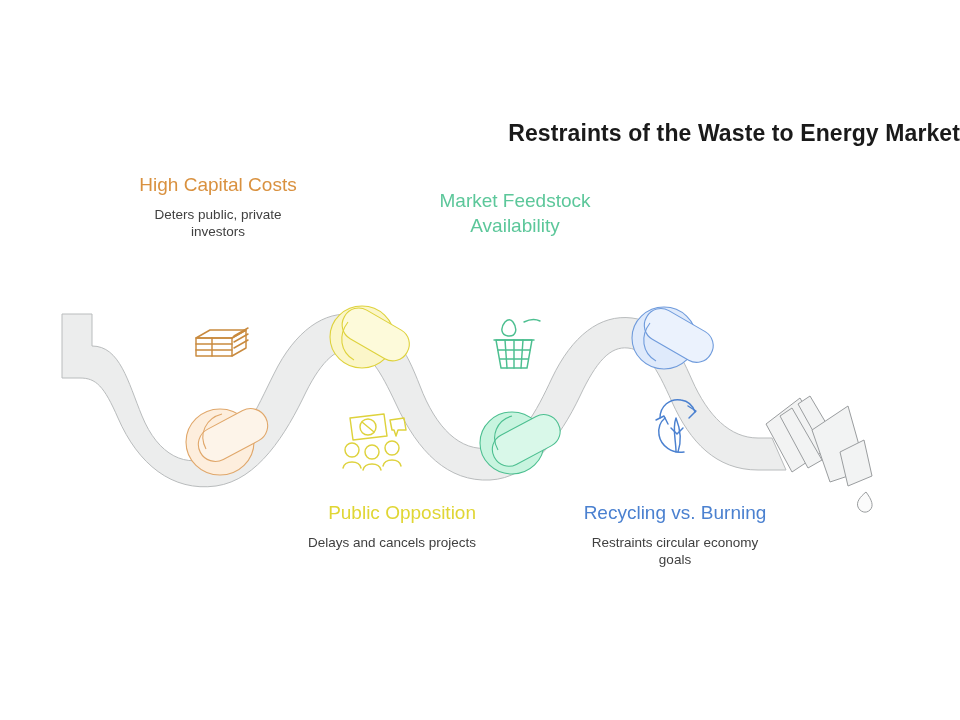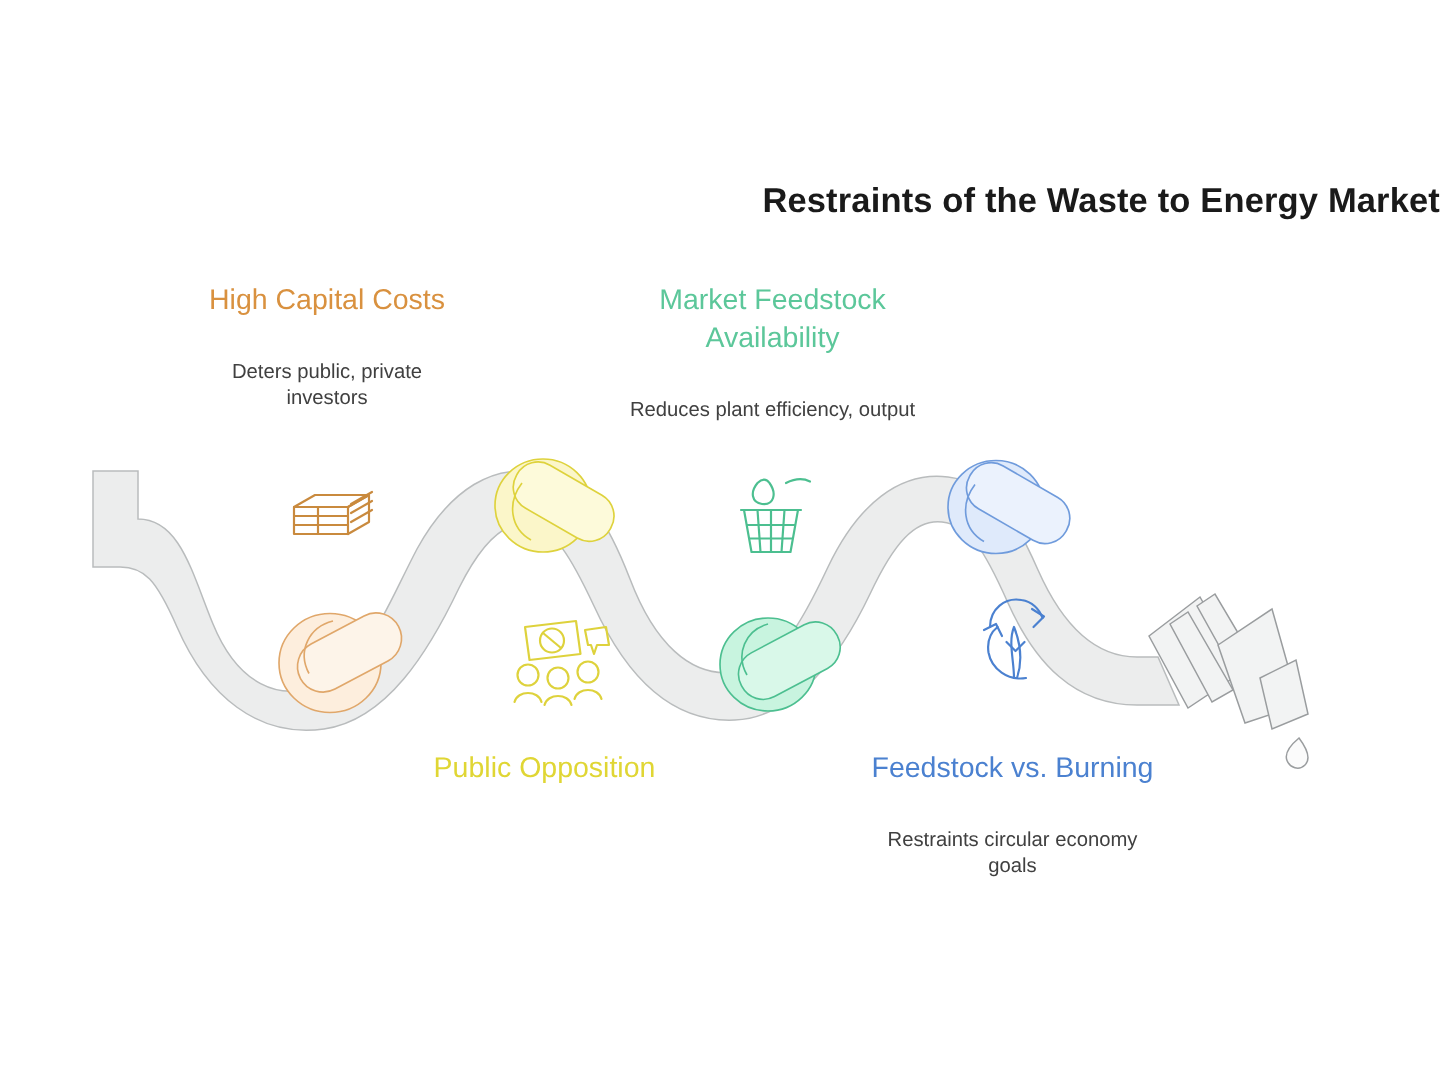--- a/index.html
+++ b/index.html
@@ -43,26 +43,26 @@
   }
   .label-head {
     font-size: 19px;
     line-height: 25px;
     font-weight: normal;
   }
   .label-sub {
     font-size: 13.5px;
     line-height: 17px;
     color: #404040;
-    margin-top: 26px;
-  }
-
-  #label-high-capital-costs   { left: 128px; top: 188px; width: 180px; }
+    margin-top: 9px;
+  }
+
+  #label-high-capital-costs   { left: 128px; top: 172px; width: 180px; }
   #label-waste-feedstock      { left: 402px; top: 188px; width: 226px; }
-  #label-public-opposition    { left: 260px; top: 500px; width: 206px; }
+  #label-public-opposition    { left: 270px; top: 500px; width: 206px; text-align: right; }
   #label-recycling-vs-burning { left: 578px; top: 500px; width: 194px; }
 
   
   .hose-band    { fill: #eceded; stroke: #b9bcbd; stroke-width: 1; }
   .nozzle-part  { fill: #f2f3f3; stroke: #9a9d9f; stroke-width: 1; }
   .drop         { fill: #fbfbfb; stroke: #9a9d9f; stroke-width: 1; }
 
   .knot-lobe { stroke-width: 1.1; }
 
   .icon-stroke { fill: none; stroke-width: 1.45; stroke-linecap: round; stroke-linejoin: round; }
@@ -181,23 +181,23 @@
   </g>
 </svg>
 
 <div class="label-block" id="label-high-capital-costs">
   <div class="label-head" style="color:#d9913f">High Capital Costs</div>
   <div class="label-sub">Deters public, private investors</div>
 </div>
 
 <div class="label-block" id="label-waste-feedstock">
   <div class="label-head" style="color:#5cc79a">Market Feedstock Availability</div>
-  <div class="label-sub">Reduces plant efficiency, output</div>
 </div>
 
 <div class="label-block" id="label-public-opposition">
   <div class="label-head" style="color:#e0d634">Public Opposition</div>
+  <div class="label-sub">Delays and cancels projects</div>
 </div>
 
 <div class="label-block" id="label-recycling-vs-burning">
-  <div class="label-head" style="color:#4b81d0">Feedstock vs. Burning</div>
+  <div class="label-head" style="color:#4b81d0">Recycling vs. Burning</div>
   <div class="label-sub">Restraints circular economy goals</div>
 </div>
 
 </body></html>

